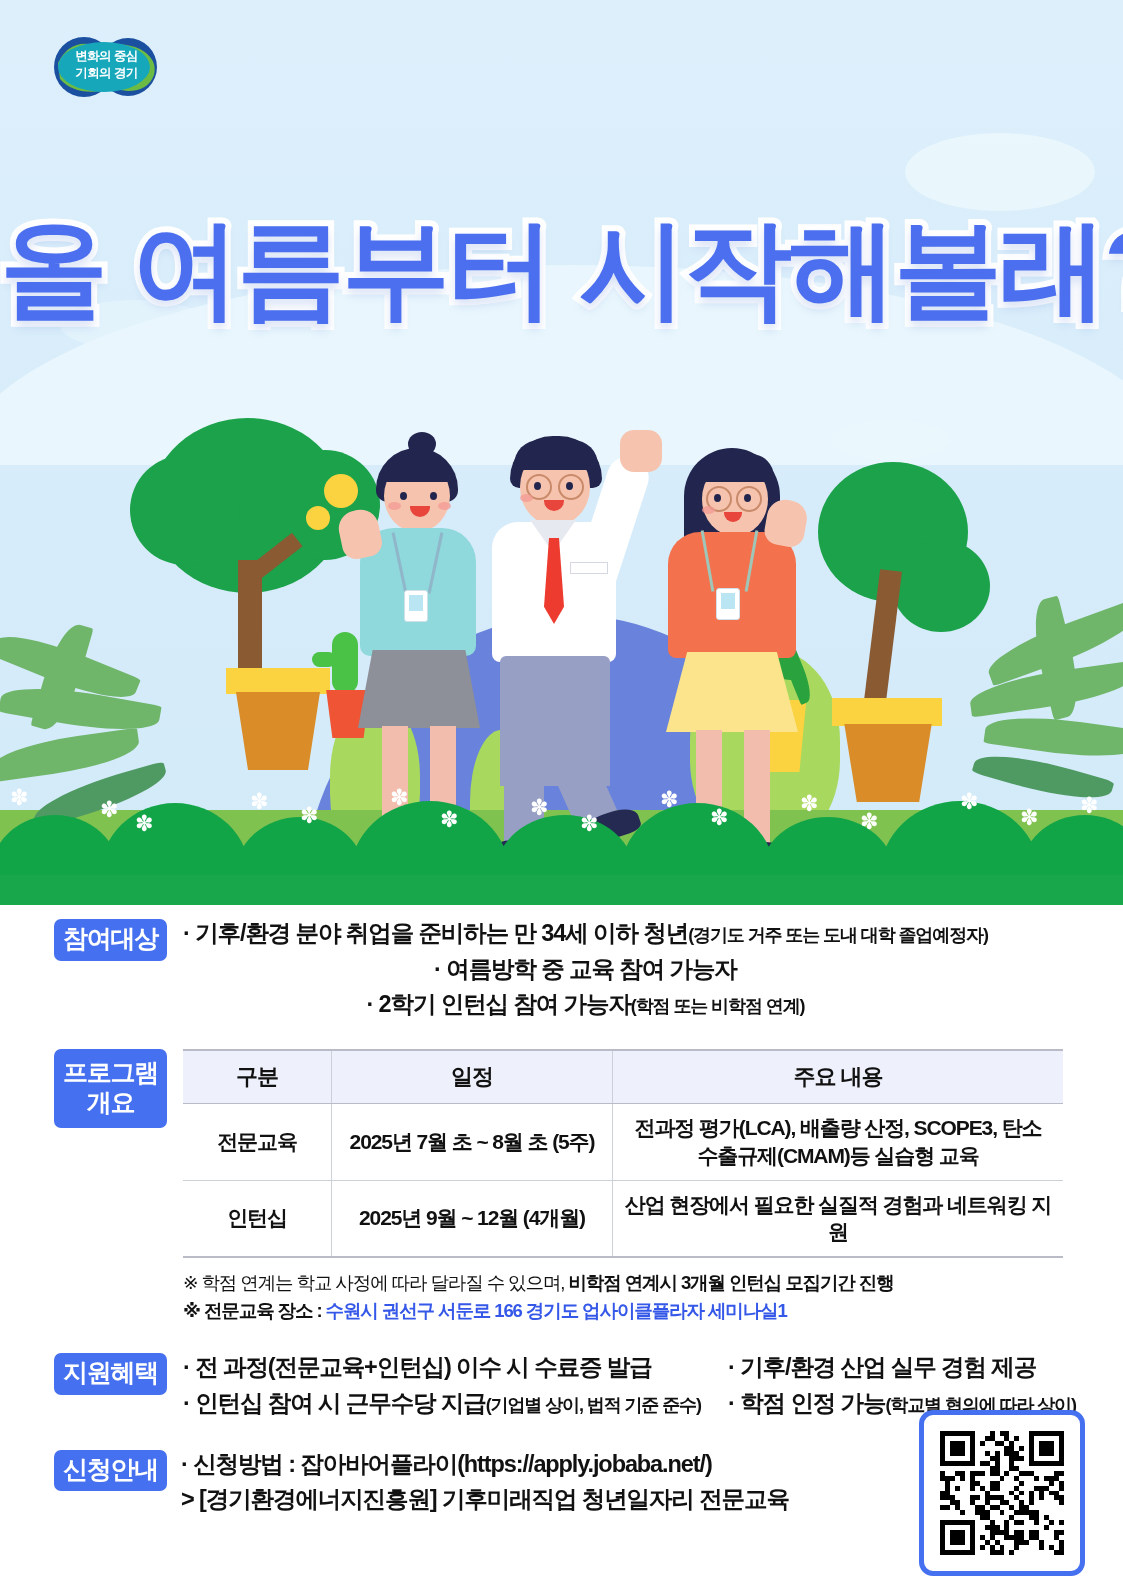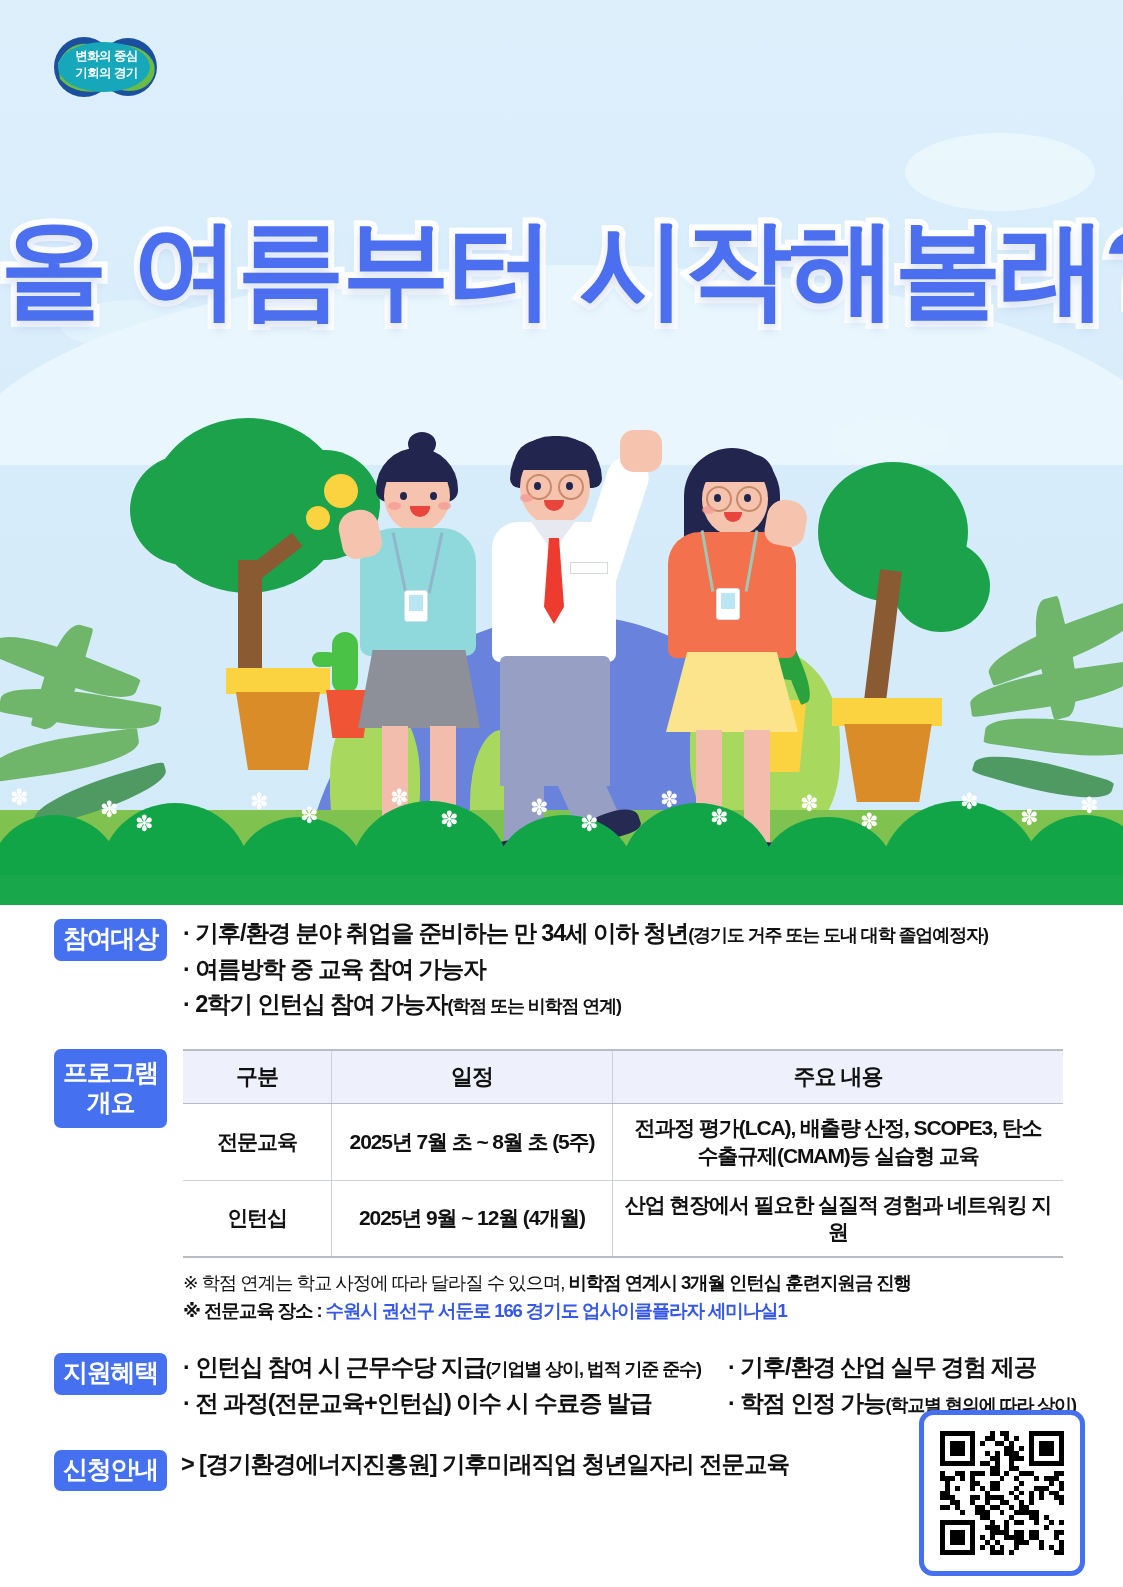--- a/index.html
+++ b/index.html
@@ -284,21 +284,21 @@
         <div class="flower" style="left:1020px;bottom:76px;">✽</div>
         <div class="flower" style="left:1080px;bottom:88px;">✽</div>
       </div>
     </div>
   </div>
 
   <div class="content">
 
     <div class="row" style="margin:14px 0 0 54px;">
       <div class="tag tag-1line">참여대상</div>
-      <div style="margin-left:16px;margin-top:-3px;">
+      <div style="margin-left:16px;margin-top:-3px;text-align:center;">
         <div class="bul">
           <span>· 기후/환경 분야 취업을 준비하는 만 34세 이하 청년</span><span class="sm">(경기도 거주 또는 도내 대학 졸업예정자)</span>
         </div>
         <div class="bul">
           <span>· 여름방학 중 교육 참여 가능자</span><span class="sm"></span>
         </div>
         <div class="bul">
           <span>· 2학기 인턴십 참여 가능자</span><span class="sm">(학점 또는 비학점 연계)</span>
         </div>
       </div>
@@ -328,53 +328,54 @@
               </td>
             </tr>
             <tr>
               <td>인턴십</td>
               <td class="vline">2025년 9월 ~ 12월 (4개월)</td>
               <td class="vline">산업 현장에서 필요한 실질적 경험과 네트워킹 지원</td>
             </tr>
           </tbody>
         </table>
         <div class="note" style="margin-top:11px;">
-          <span>※ 학점 연계는 학교 사정에 따라 달라질 수 있으며, </span><b>비학점 연계시 3개월 인턴십 훈련지원금 진행</b>
+          <span>※ 학점 연계는 학교 사정에 따라 달라질 수 있으며, </span><b>비학점 연계시 3개월 인턴십 모집기간 진행</b>
         </div>
         <div class="note">
           <b>※ 전문교육 장소 : </b><span class="addr">수원시 권선구 서둔로 166 경기도 업사이클플라자 세미나실1</span>
         </div>
       </div>
     </div>
 
     <div class="row" style="margin:28px 0 0 54px;">
       <div class="tag tag-1line">지원혜택</div>
       <div class="two-col" style="margin-left:16px;margin-top:-3px;">
         <div class="col-l">
           <div class="bul">
-            <span>· 인턴십 참여 시 근무수당 지급</span><span class="sm">(기업별 상이, 법적 기준 준수)</span>
+            <span>· 전 과정(전문교육+인턴십) 이수 시 수료증 발급</span><span class="sm"></span>
           </div>
           <div class="bul">
-            <span>· 전 과정(전문교육+인턴십) 이수 시 수료증 발급</span><span class="sm"></span>
+            <span>· 인턴십 참여 시 근무수당 지급</span><span class="sm">(기업별 상이, 법적 기준 준수)</span>
           </div>
         </div>
         <div class="col-r">
           <div class="bul">
             <span>· 기후/환경 산업 실무 경험 제공</span><span class="sm"></span>
           </div>
           <div class="bul">
             <span>· 학점 인정 가능</span><span class="sm">(학교별 협의에 따라 상이)</span>
           </div>
         </div>
       </div>
     </div>
 
     <div class="row" style="margin:28px 0 0 54px;">
       <div class="tag tag-1line">신청안내</div>
       <div style="margin-left:14px;margin-top:-3px;">
+        <div class="bul">· 신청방법 : 잡아바어플라이(https://apply.jobaba.net/)</div>
         <div class="bul">   &gt; [경기환경에너지진흥원] 기후미래직업 청년일자리 전문교육</div>
 
       </div>
     </div>
   </div>
 
   <div class="qr-box">
     <div class="qr-grid" id="qrgrid">
         <i></i>
         <i></i>

